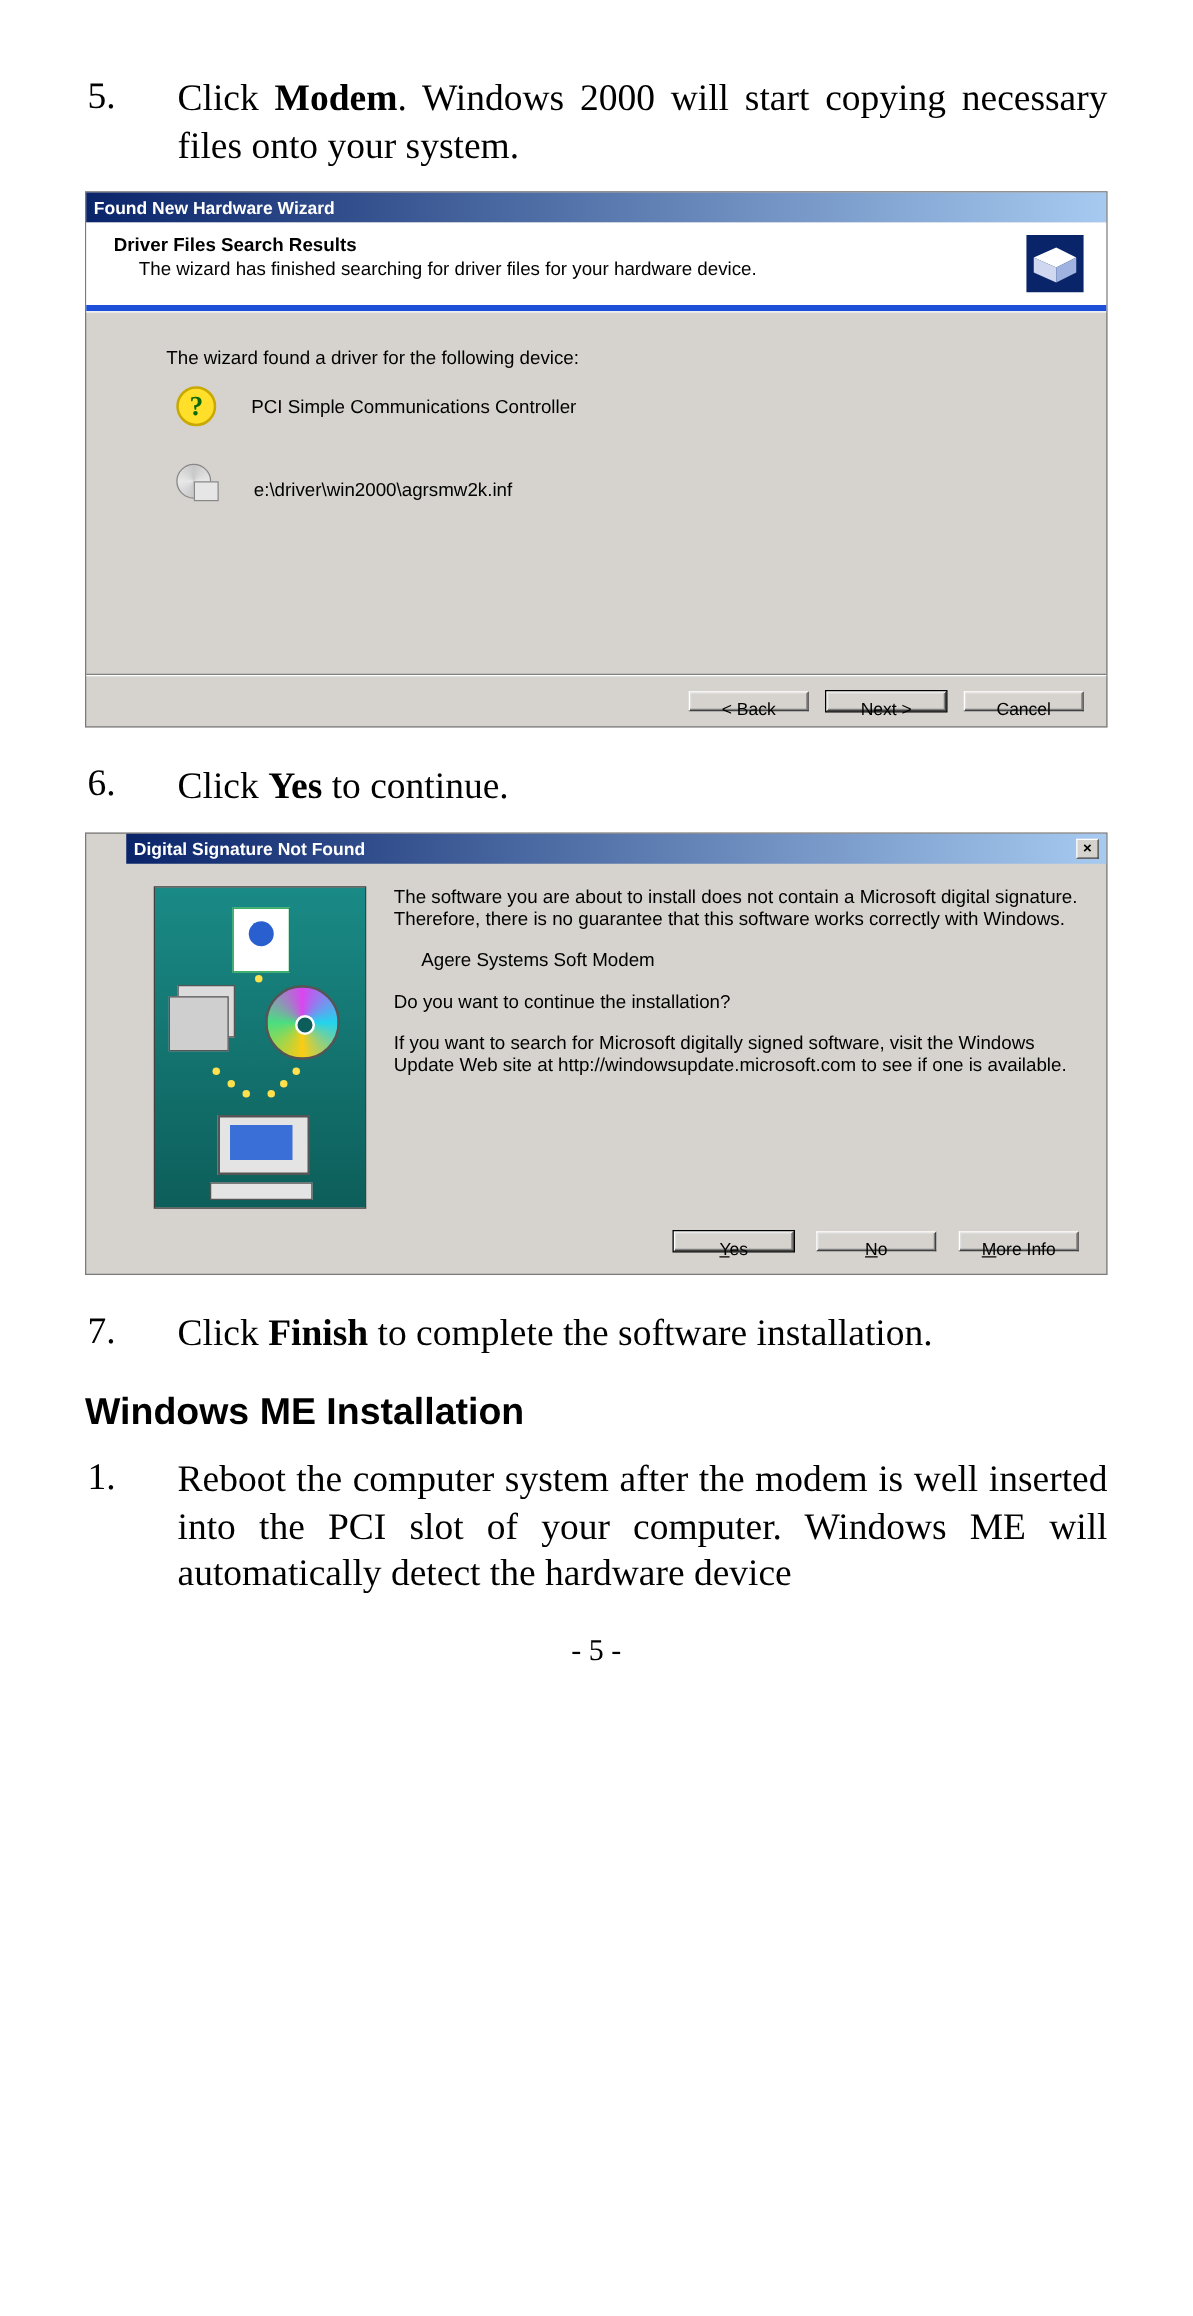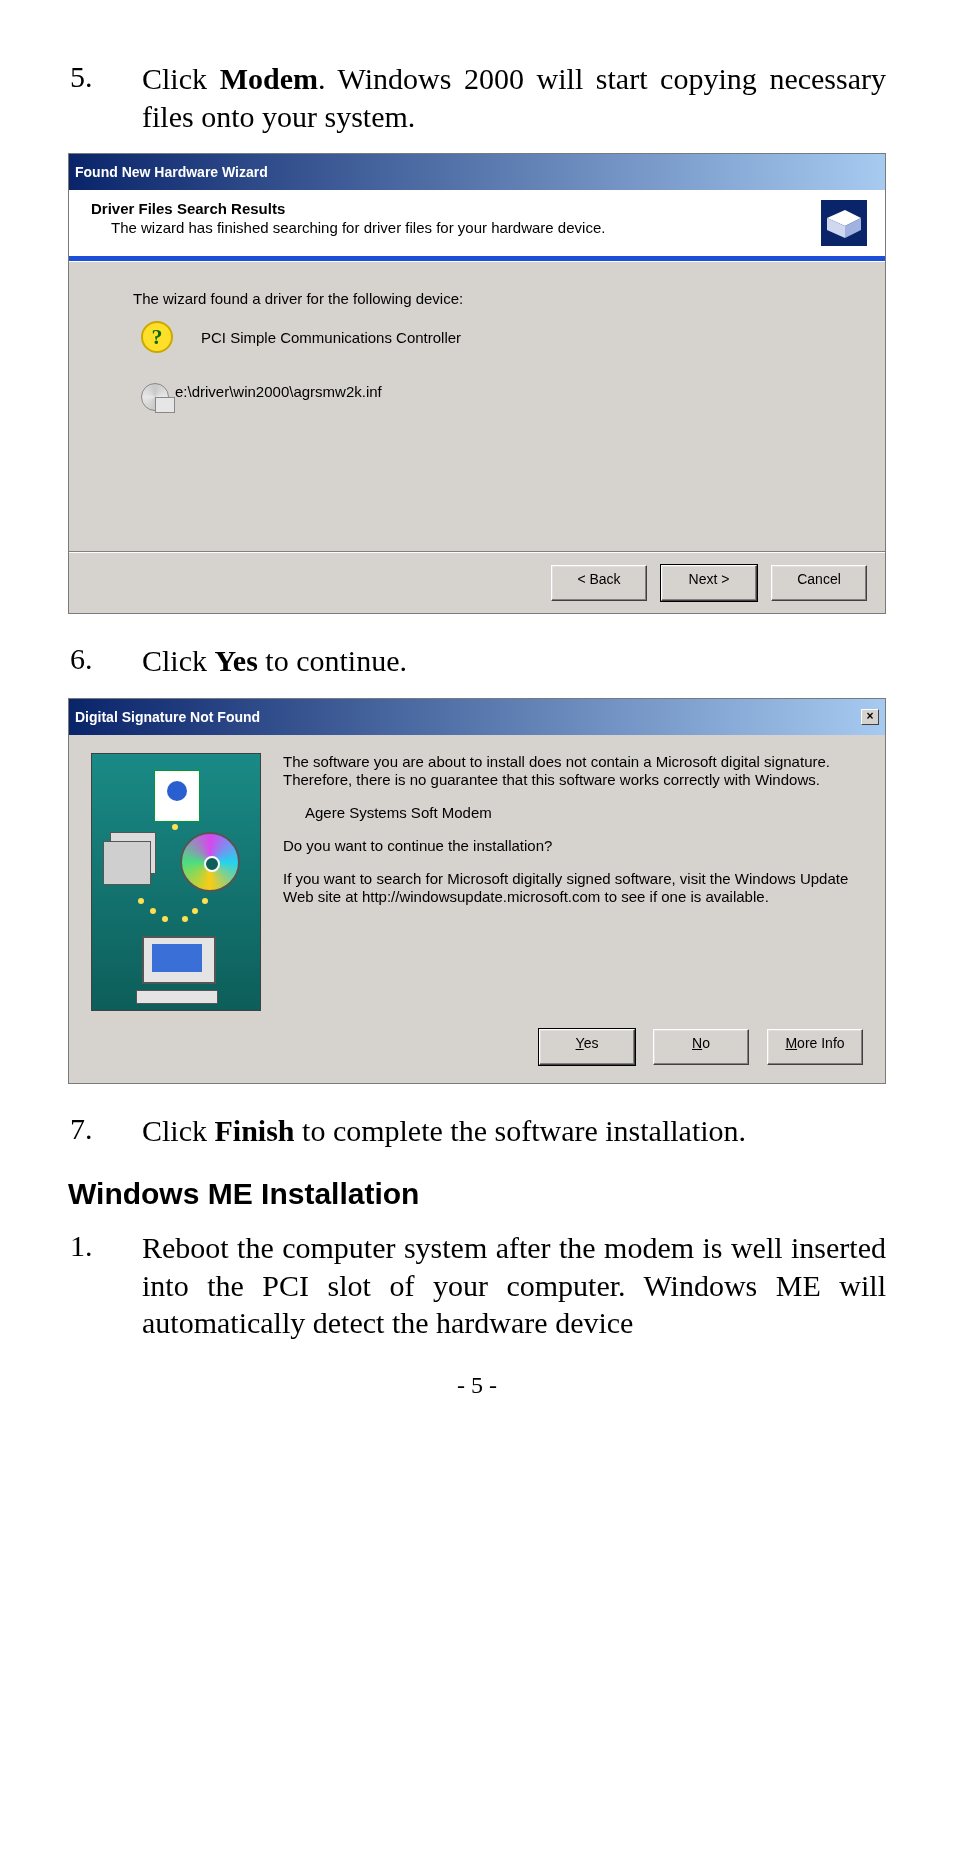--- a/index.html
+++ b/index.html
@@ -36,21 +36,21 @@
   
   .dialog {
     margin: 10px 0 28px 0;
     border: 1px solid #7a7a7a;
     background: #d6d3ce;
     font-family: Tahoma, Arial, sans-serif;
     font-size: 15px;
     color: #000;
   }
   .titlebar {
-    height: 36px;
+    height: 24px;
     background: linear-gradient(to right, #0a246a, #a6caf0);
     color: #fff;
     font-size: 14px;
     font-weight: bold;
     display: flex;
     align-items: center;
     padding: 0 6px;
   }
   .titlebar .tb-spacer { flex: 1; }
   .tb-close {
@@ -103,51 +103,51 @@
     content:""; position:absolute; left:0; top:0;
     width:26px; height:26px; border-radius:50%;
     background: conic-gradient(#c8c8c8,#e8e8e8,#c8c8c8,#e8e8e8,#c8c8c8);
     border:1px solid #888;
   }
   .cdicon::after{
     content:""; position:absolute; left:14px; top:14px;
     width:18px; height:14px;
     background:#e6e6e6; border:1px solid #888;
   }
-  .d1-inf-row { display:flex; align-items:flex-start; margin:14px 0 40px 8px; }
+  .d1-inf-row { display:flex; align-items:flex-end; gap:28px; margin:14px 0 40px 8px; }
   .d1-divider {
     border-top:1px solid #808080;
     border-bottom:1px solid #fff;
     height:0; margin:0;
   }
   .d1-buttons {
     padding: 12px 18px;
     display:flex;
     justify-content:flex-end;
     gap:14px;
   }
   .win-btn {
     min-width: 96px;
-    height: 36px;
+    height: 16px;
     background:#d6d3ce;
     border:1px solid #404040;
     border-top-color:#fff; border-left-color:#fff;
     box-shadow: inset -1px -1px 0 #808080, inset 1px 1px 0 #dfdfdf;
     font-family: Tahoma, Arial, sans-serif;
     font-size:14px;
     text-align:center;
     line-height:26px;
   }
   .win-btn.default {
     outline:1px solid #000;
   }
   .ul { text-decoration: underline; }
 
   
-  .d2 { margin-top:6px; }
+  .d2 { margin-top:6px;padding-left:32px; }
   .d2-body {
     padding: 18px 22px 18px 22px;
     display:flex;
     gap:22px;
   }
   .d2-graphic {
     width: 170px;
     height: 258px;
     background: linear-gradient(#1a8a86,#0d5e5a);
     border:1px solid #404040;

